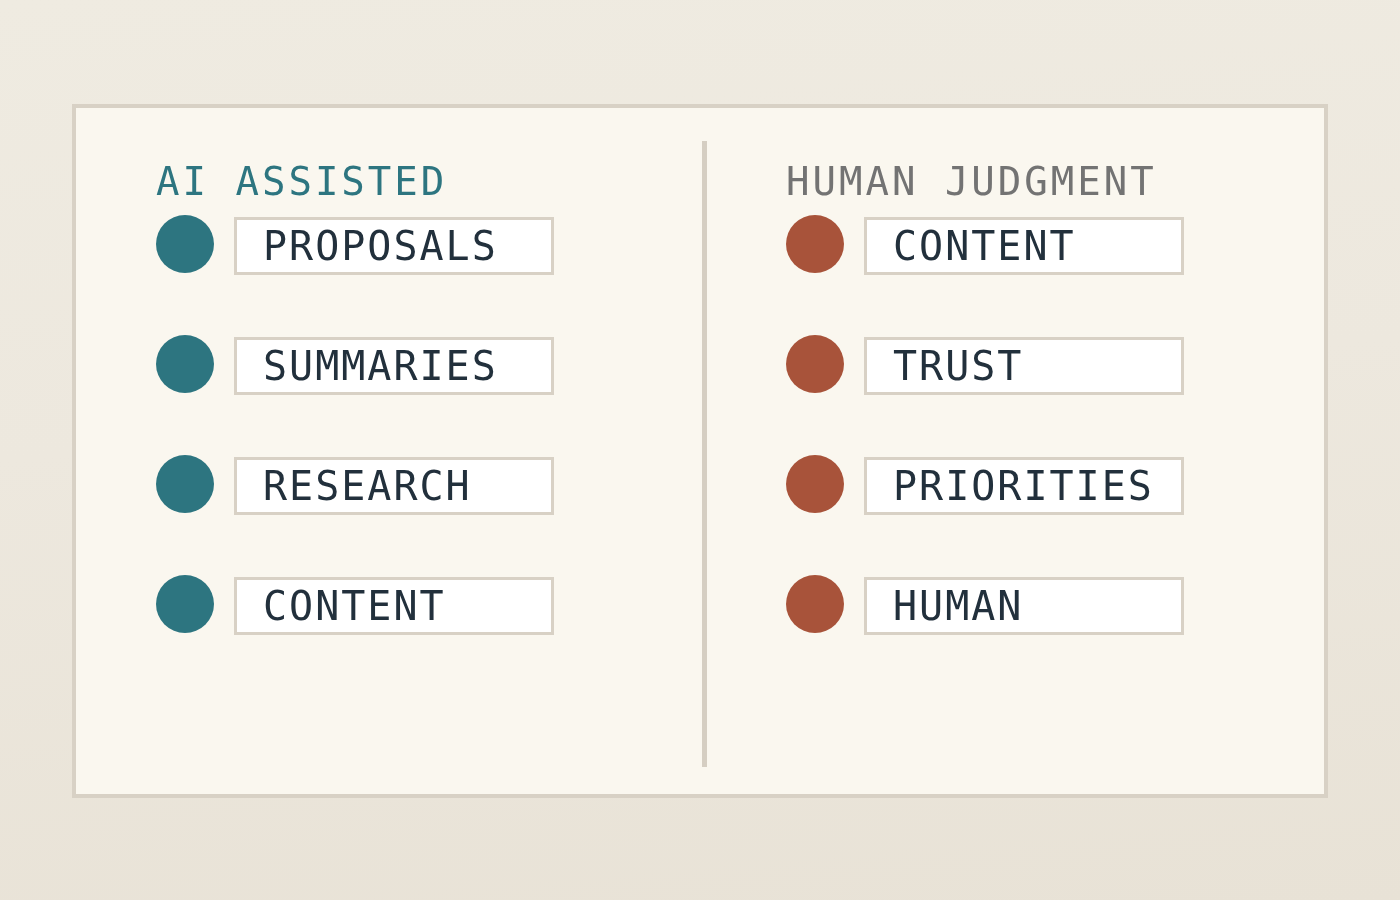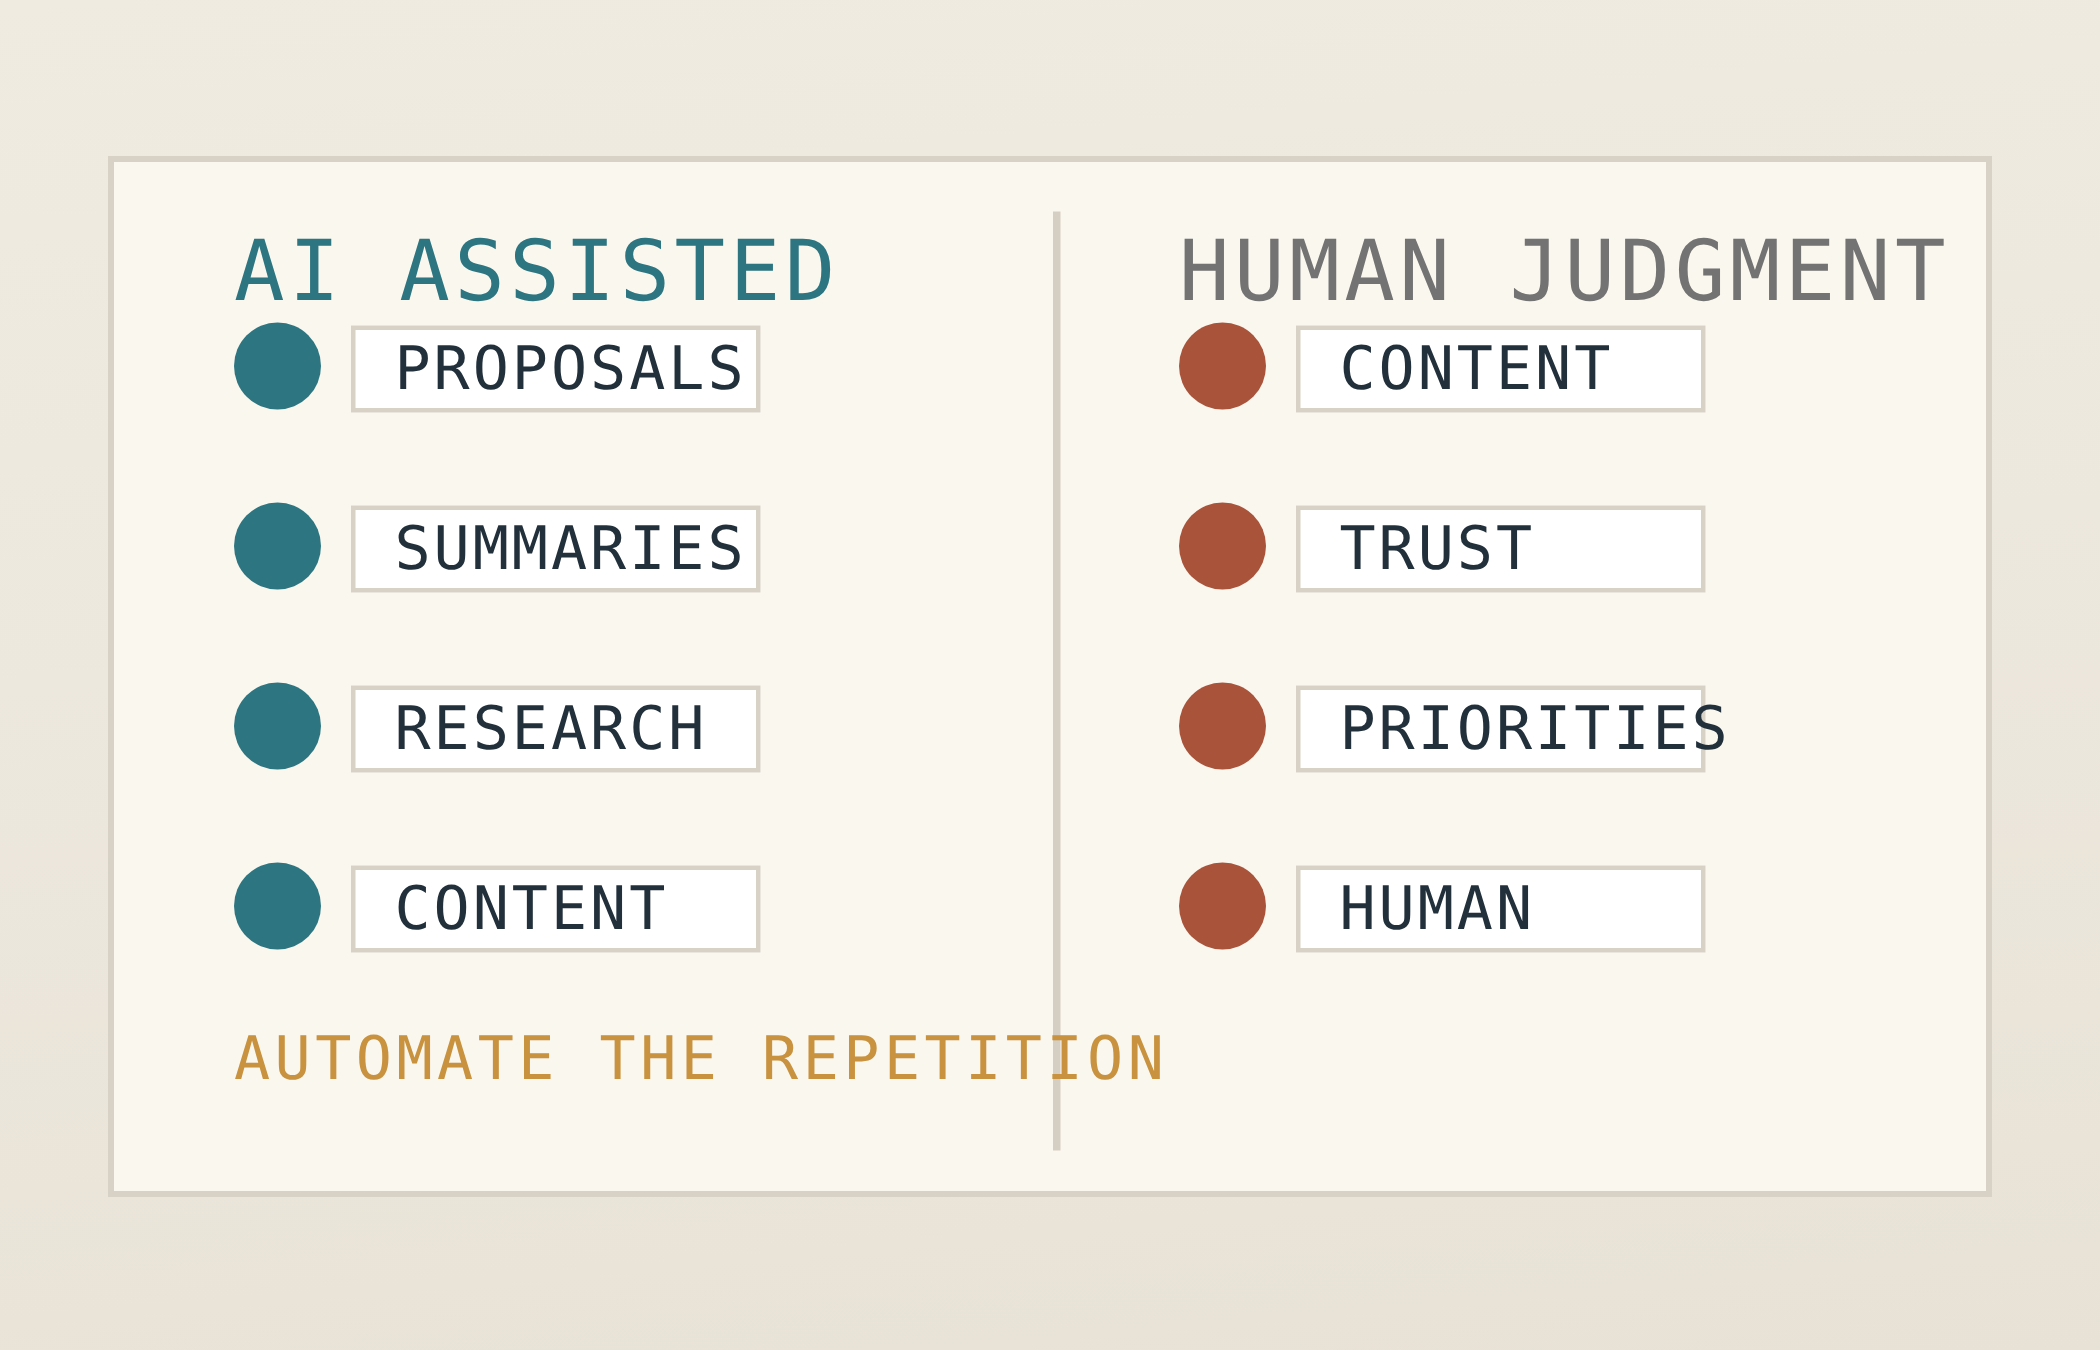--- a/index.html
+++ b/index.html
@@ -39,21 +39,21 @@
     position:absolute;
     top:0;
   }
   #col-left  { left:80px; }
   #col-right { left:710px; }
 
   
   .col-title {
     position:absolute;
     top:46px; left:0;
-    font-size:56px;
+    font-size:39px;
     line-height:56px;
     letter-spacing:3px;
     white-space:nowrap;
     font-weight:400;
   }
   #col-left  .col-title { color:#2d7580; }
   #col-right .col-title { color:#737373; }
 
   
   .row {
@@ -72,21 +72,21 @@
     width:58px; height:58px;
     border-radius:50%;
   }
   #col-left  .dot { background:#2d7580; }
   #col-right .dot { background:#a8533a; }
 
   .chip {
     position:absolute;
     top:2px;
     left:78px;
-    width:273px;
+    width:320px;
     height:58px;
     background:#ffffff;
     border:3px solid #d8d1c5;
     overflow:visible;
     white-space:nowrap;
   }
   .chip-text {
     position:absolute;
     left:26px;
     top:50%;
@@ -178,16 +178,15 @@
 
     <div class="row row-3">
       <span class="dot"></span>
       <div class="chip">
         <span class="chip-text">HUMAN</span>
       </div>
     </div>
 
   </div>
 
-  <div class="tagline" id="tagline-left">AUTOMATE THE REPETITION</div>
 
 
 </div>
 
 </body></html>

